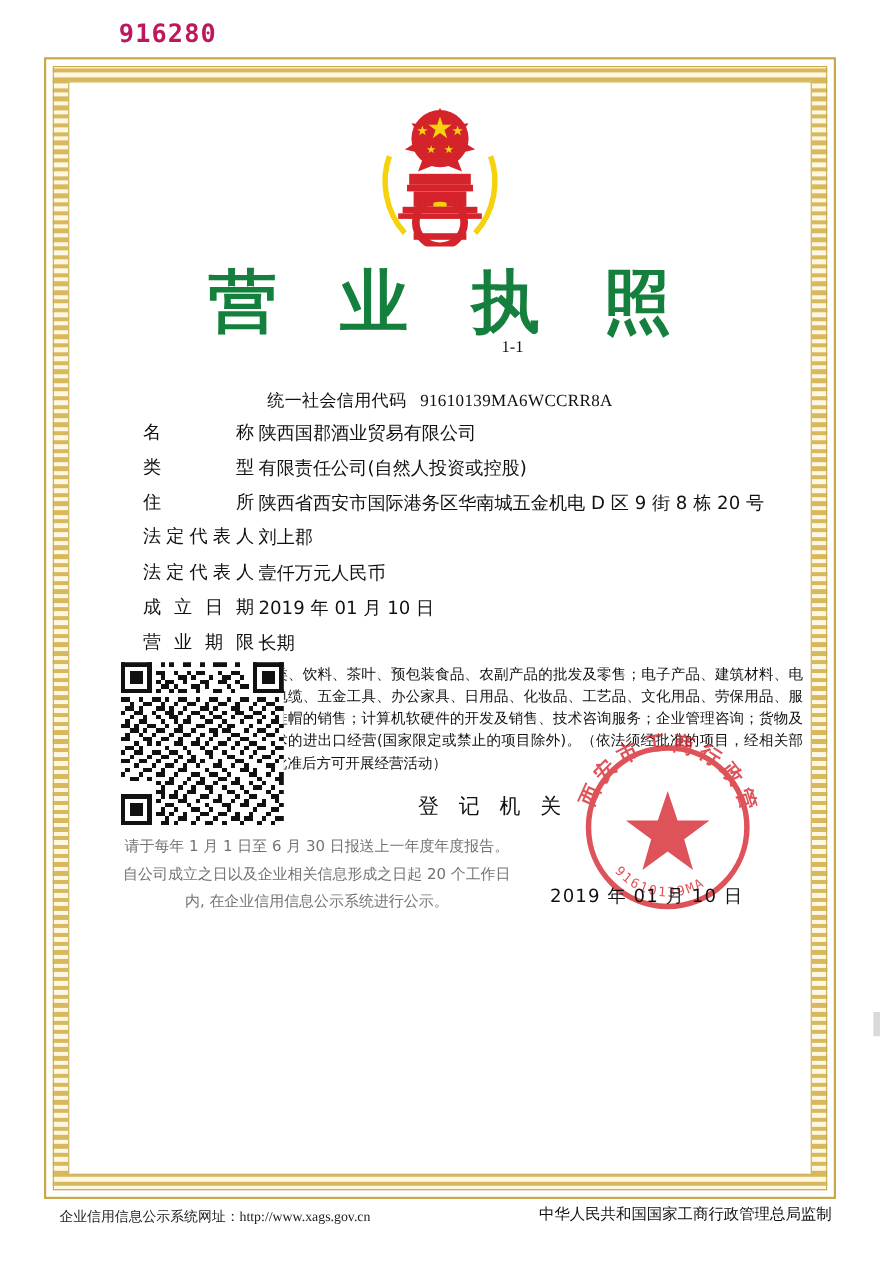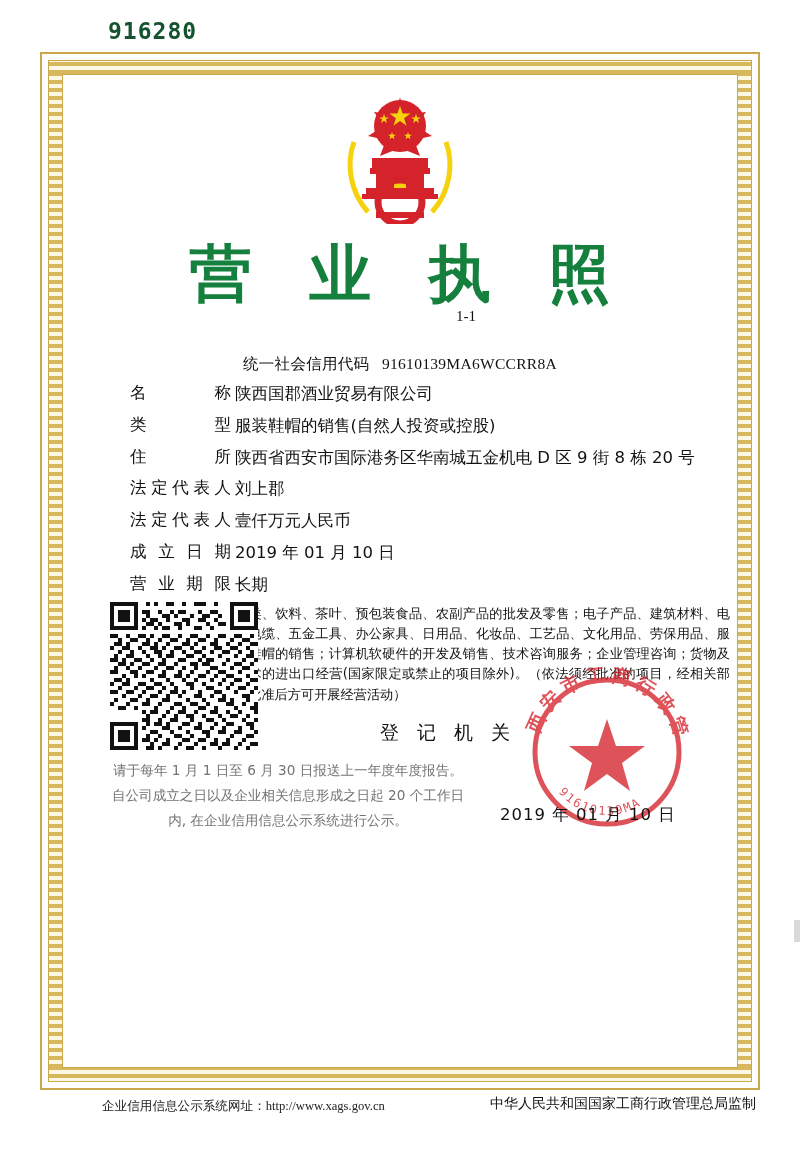--- a/index.html
+++ b/index.html
@@ -9,21 +9,21 @@
     font-family:"Liberation Serif","DejaVu Serif",serif;
     color:#111;
     overflow:hidden;
     position:relative;
   }
 
   
   .serial{
     position:absolute;left:108px;top:18px;
     font-family:"DejaVu Sans Mono","Liberation Mono",monospace;
-    font-size:23px;letter-spacing:1px;color:#14532d;
+    font-size:23px;letter-spacing:1px;color:#be185d;
     font-weight:600;
   }
 
   
   .frame-outer{
     position:absolute;left:40px;top:52px;width:720px;height:1038px;
     border:2px solid #c9a84a;
     background:#fff;
     box-sizing:border-box;
   }
@@ -138,21 +138,20 @@
     font-size:16.5px;
     font-family:"DejaVu Sans","Liberation Sans",sans-serif;
     letter-spacing:1px;
   }
 
   
   .footer-left{
     position:absolute;left:54px;top:1098px;
     font-size:12.6px;color:#222;
     font-family:"Liberation Serif",serif;
-    margin-left:48px;
   }
   .footer-right{
     position:absolute;right:44px;top:1095px;
     font-size:14px;color:#111;
     font-family:"DejaVu Sans","Liberation Sans",sans-serif;
   }
   .edge-tick{position:absolute;right:0;top:920px;width:6px;height:22px;background:#d9d9d9;}
 </style>
 </head>
 <body>
@@ -199,21 +198,21 @@
     <span>91610139MA6WCCRR8A</span>
   </div>
 
   <div class="fields">
     <div class="row">
       <div class="label">名称</div>
       <div class="value">陕西国郡酒业贸易有限公司</div>
     </div>
     <div class="row">
       <div class="label">类型</div>
-      <div class="value">服装鞋帽的销售(自然人投资或控股)</div>
+      <div class="value">有限责任公司(自然人投资或控股)</div>
     </div>
     <div class="row">
       <div class="label">住所</div>
       <div class="value">陕西省西安市国际港务区华南城五金机电 D 区 9 街 8 栋 20 号</div>
     </div>
     <div class="row">
       <div class="label">法定代表人</div>
       <div class="value">刘上郡</div>
     </div>
     <div class="row">

